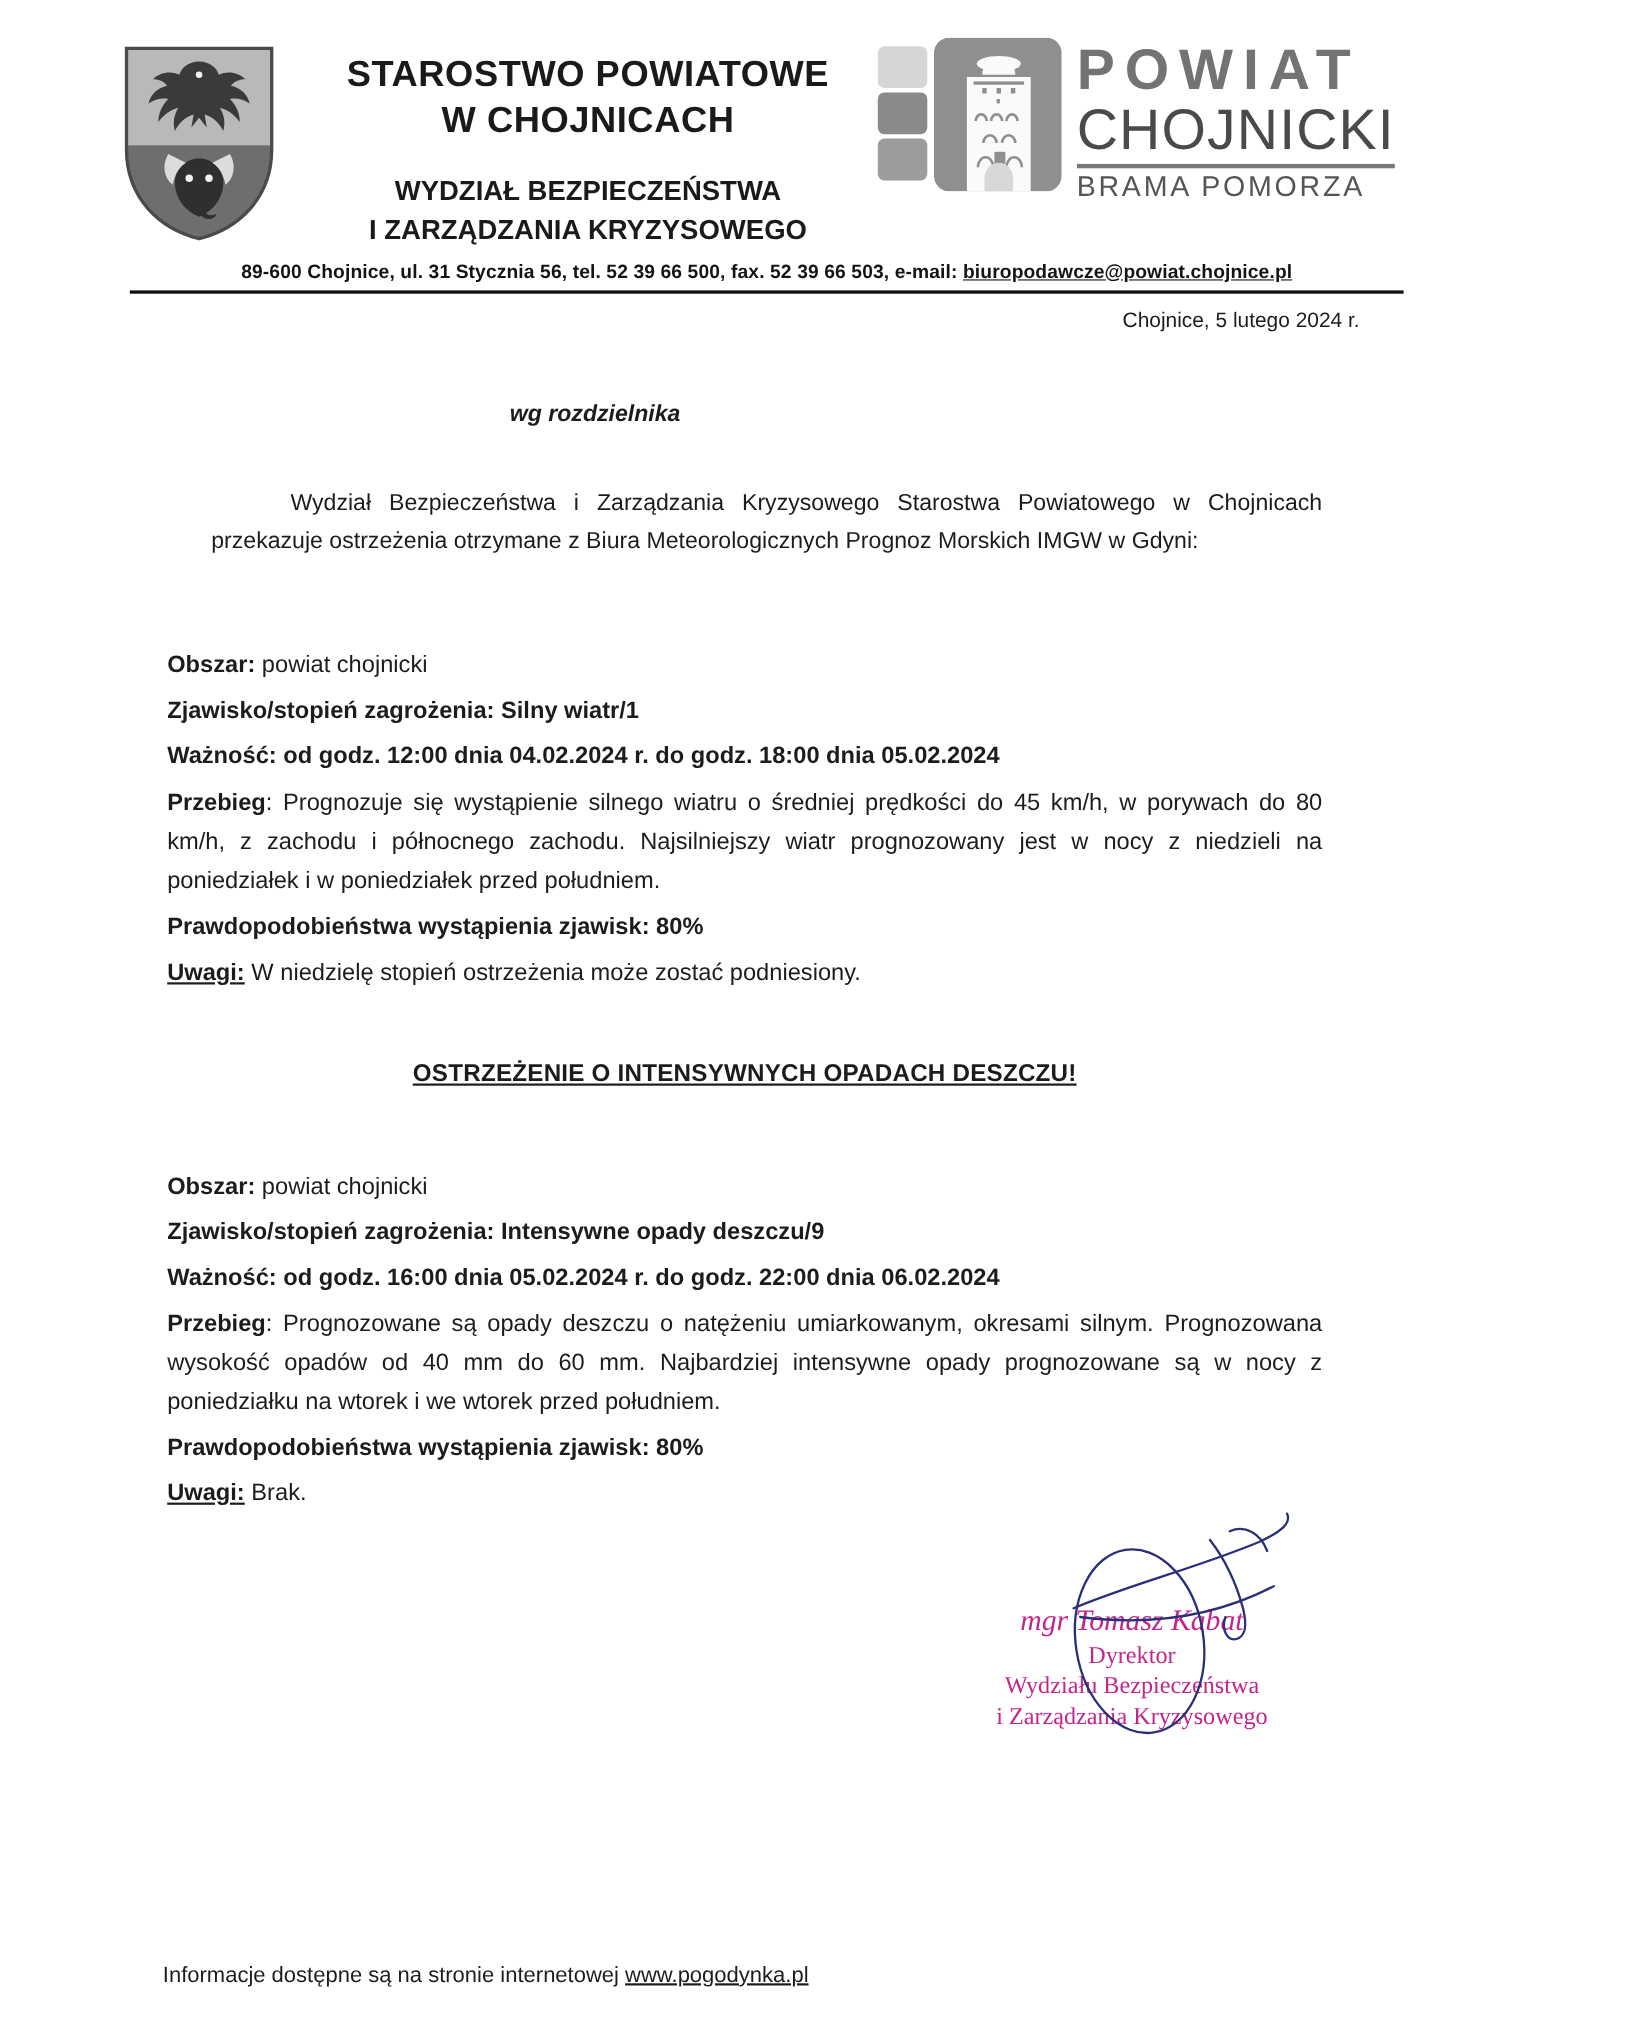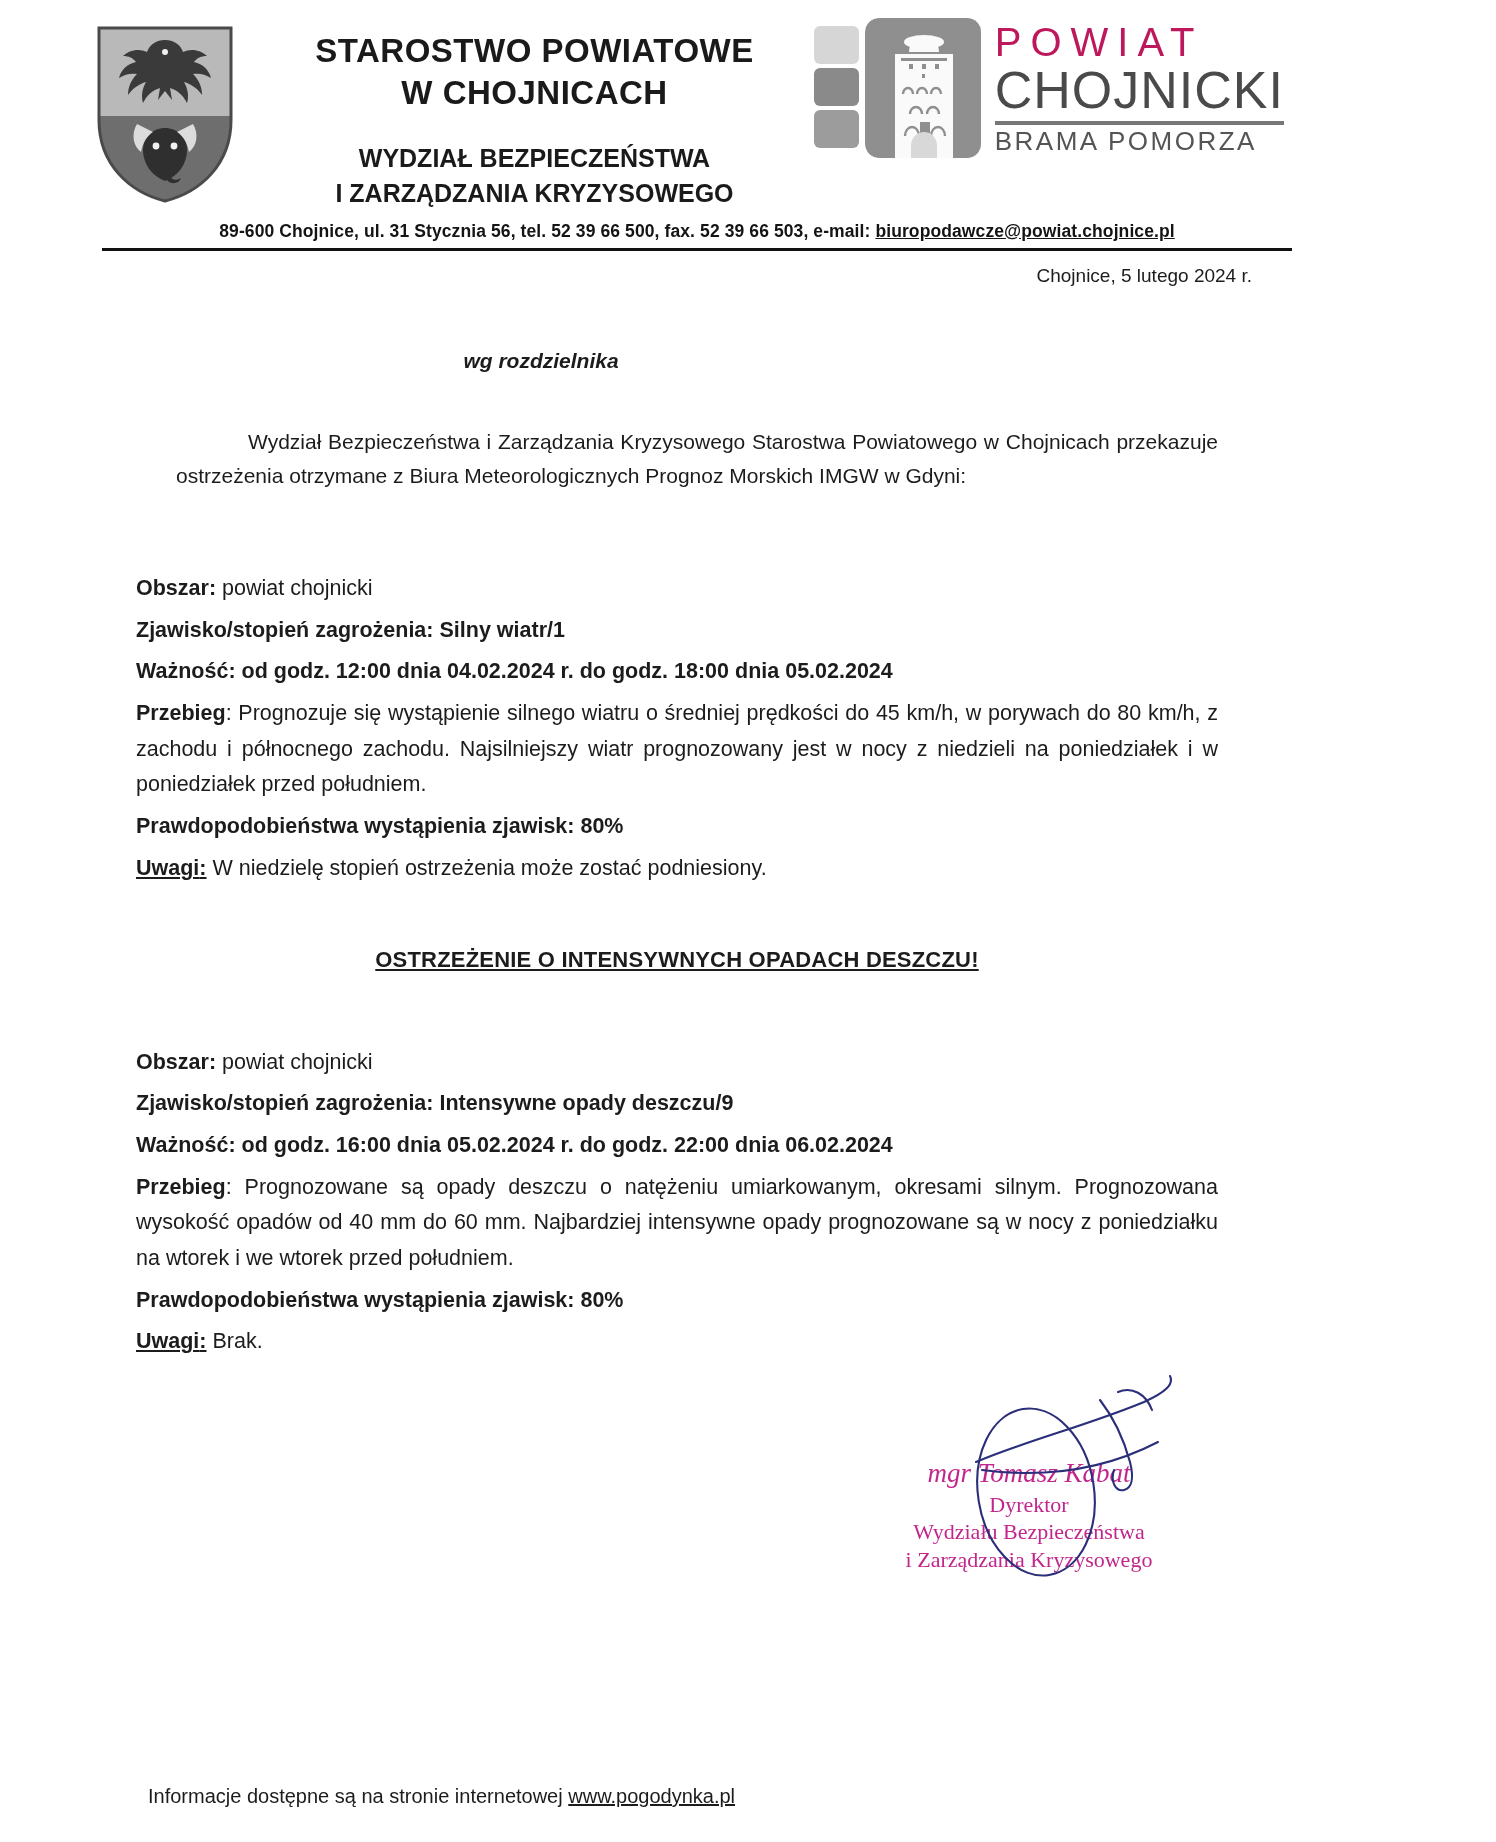--- a/index.html
+++ b/index.html
@@ -7,21 +7,21 @@
     width:1496px;height:1842px;
     background:#ffffff;
     font-family:"Liberation Sans", sans-serif;
     color:#1c1c1c;
     position:relative;
     overflow:hidden;
   }
   .page{
     position:relative;
     width:1344px;height:1842px;
-    padding:0;
+    padding:16px;
     box-sizing:border-box;
   }
 
   
   .header{
     position:relative;
     display:flex;
     align-items:flex-start;
     padding:12px 60px 0 95px;
     height:215px;
@@ -73,21 +73,21 @@
     margin-left:6px;
     border-radius:14px;
     position:relative;
     overflow:hidden;
   }
   .brand-text{
     margin-left:14px;
     line-height:1;
     padding-top:4px;
   }
-  .brand-t1{font-size:40px;font-weight:normal;letter-spacing:9px;color:#be185d;}
+  .brand-t1{font-size:52px;font-weight:bold;letter-spacing:9px;color:#737373;}
   .brand-t2{font-size:52px;font-weight:normal;letter-spacing:1px;color:#4a4a4a;margin-top:2px;}
   .brand-rule{height:4px;background:#777;margin:5px 0 3px 0;}
   .brand-t3{font-size:26px;letter-spacing:2.5px;color:#555;}
 
   
   .contact-wrap{
     margin:6px 78px 0 128px;
     text-align:center;
   }
   .contact{

